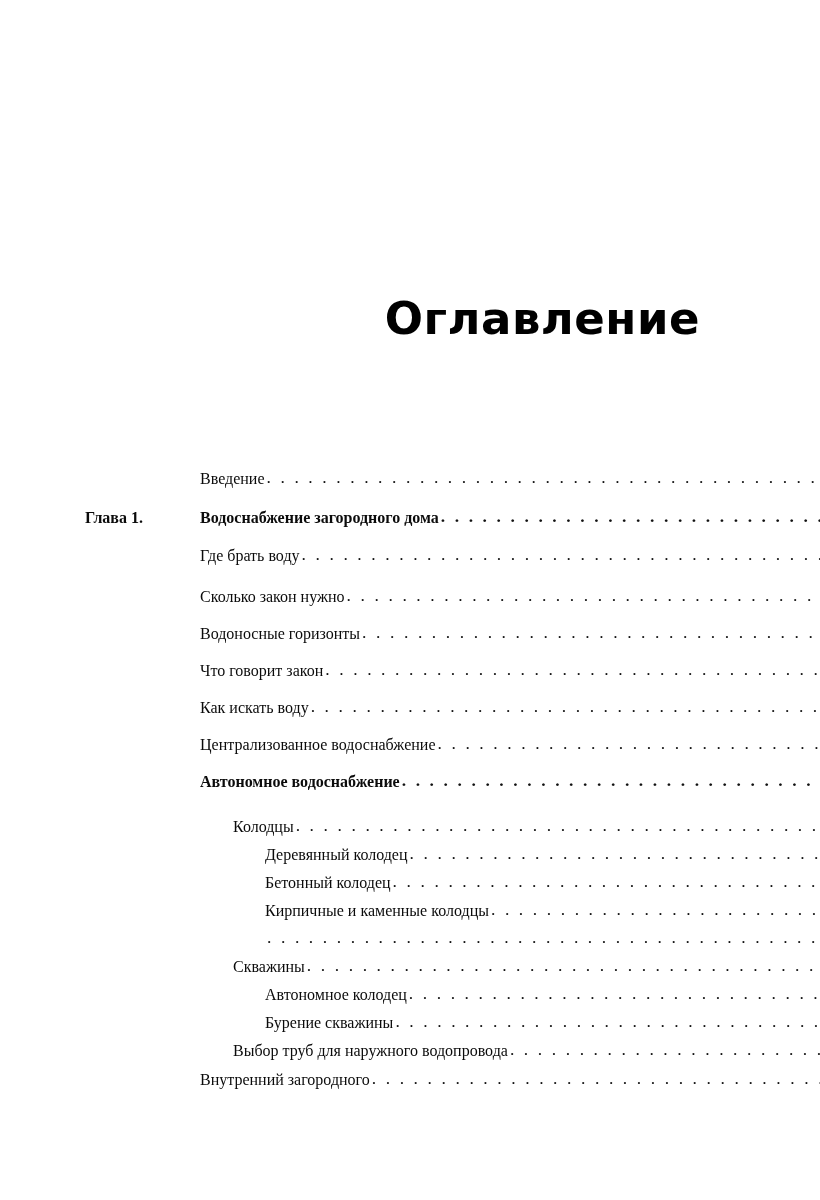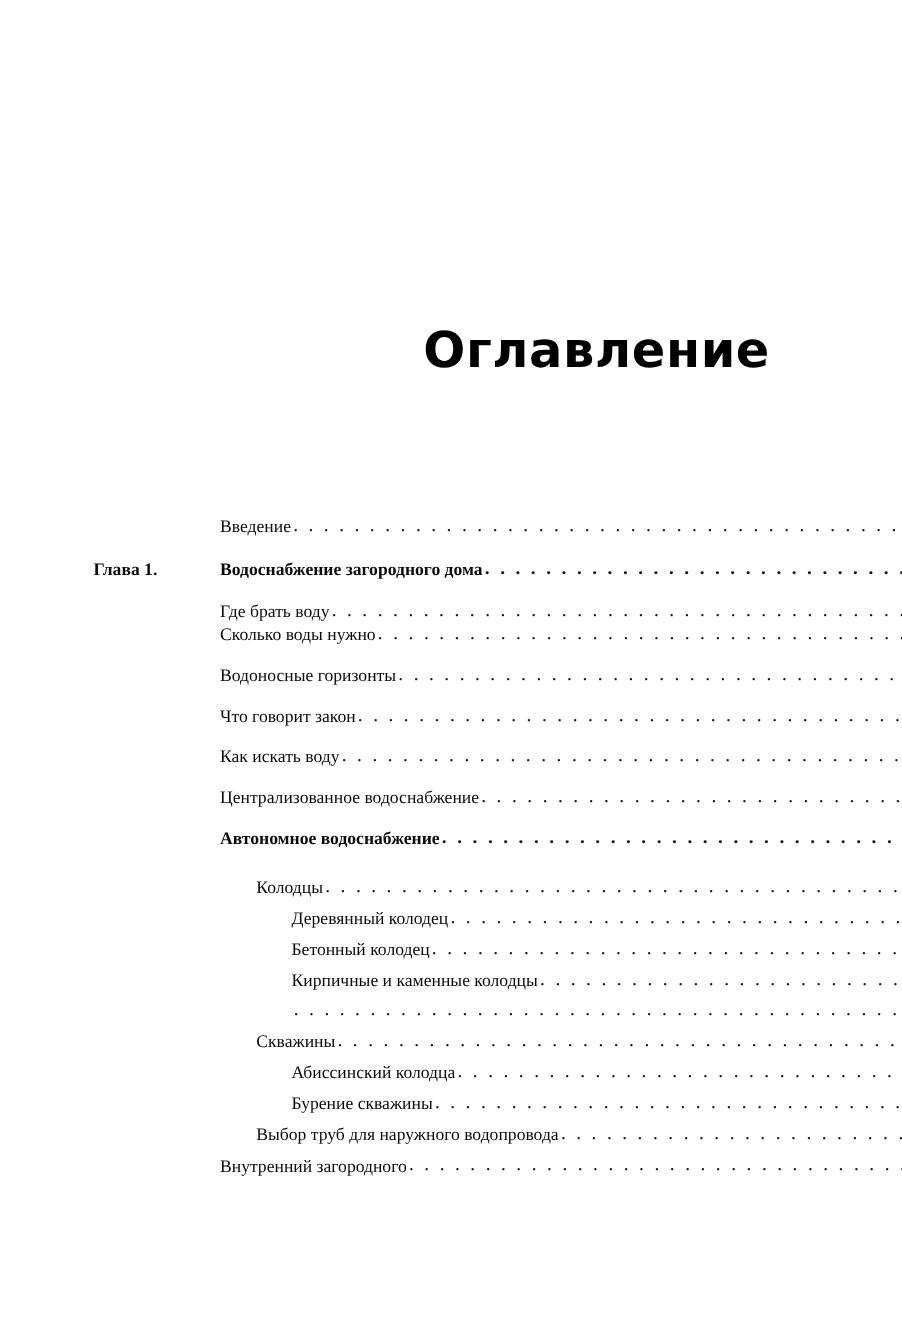--- a/index.html
+++ b/index.html
@@ -91,33 +91,33 @@
 
     <div class="row" style="margin-top:18px; margin-bottom:17px;font-weight:bold;">
       <div class="gutter"><span class="chap">Глава 1.</span></div>
       <div class="body lvl1">
         <span class="label">Водоснабжение загородного дома</span>
         <span class="leader">. . . . . . . . . . . . . . . . . . . . . . . . . . . . . . . . . . . . . . . . . . . . . . . . . . . . . . . . . . . . . .</span>
 
       </div>
     </div>
 
-    <div class="row" style="margin-bottom:0;">
+    <div class="row" style="margin-bottom:20px;">
       <div class="gutter"></div>
       <div class="body lvl1">
         <span class="label">Где брать воду</span>
         <span class="leader">. . . . . . . . . . . . . . . . . . . . . . . . . . . . . . . . . . . . . . . . . . . . . . . . . . . . . . . . . . . . . .</span>
 
       </div>
     </div>
 
     <div class="row" style="margin-bottom:16px;">
       <div class="gutter"></div>
       <div class="body lvl1">
-        <span class="label">Сколько воды нужно</span>
+        <span class="label">Сколько закон нужно</span>
         <span class="leader">. . . . . . . . . . . . . . . . . . . . . . . . . . . . . . . . . . . . . . . . . . . . . . . . . . . . . . . . . . . . . .</span>
 
       </div>
     </div>
 
     <div class="row" style="margin-bottom:16px;">
       <div class="gutter"></div>
       <div class="body lvl1">
         <span class="label">Водоносные горизонты</span>
         <span class="leader">. . . . . . . . . . . . . . . . . . . . . . . . . . . . . . . . . . . . . . . . . . . . . . . . . . . . . . . . . . . . . .</span>
@@ -212,21 +212,21 @@
         <div class="body lvl2">
           <span class="label">Скважины</span>
           <span class="leader">. . . . . . . . . . . . . . . . . . . . . . . . . . . . . . . . . . . . . . . . . . . . . . . . . . . . . . . . . . . . . .</span>
 
         </div>
       </div>
 
       <div class="row" style="margin-bottom:7px;">
         <div class="gutter"></div>
         <div class="body lvl3">
-          <span class="label">Абиссинский колодца</span>
+          <span class="label">Автономное колодец</span>
           <span class="leader">. . . . . . . . . . . . . . . . . . . . . . . . . . . . . . . . . . . . . . . . . . . . . . . . . . . . . . . . . . . . . .</span>
 
         </div>
       </div>
 
       <div class="row" style="margin-bottom:7px;">
         <div class="gutter"></div>
         <div class="body lvl3">
           <span class="label">Бурение скважины</span>
           <span class="leader">. . . . . . . . . . . . . . . . . . . . . . . . . . . . . . . . . . . . . . . . . . . . . . . . . . . . . . . . . . . . . .</span>

